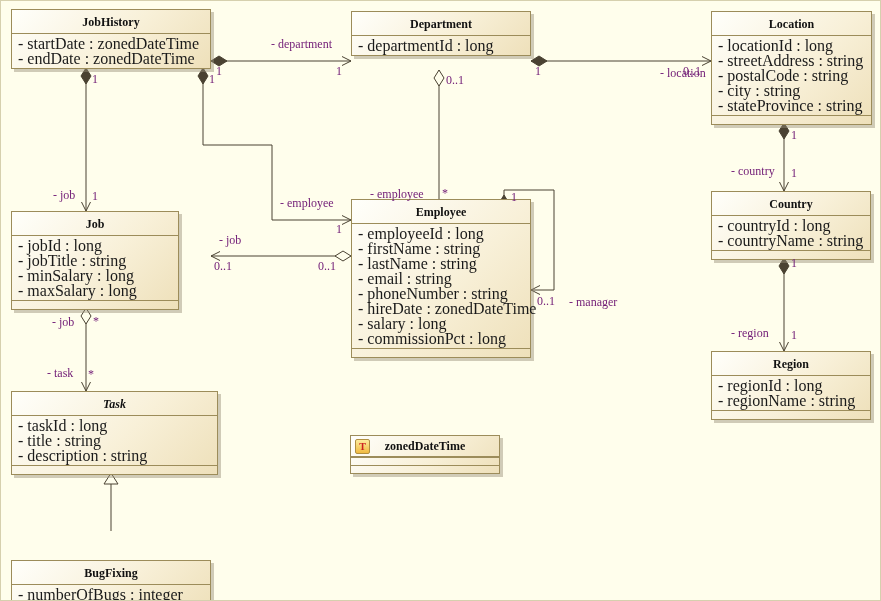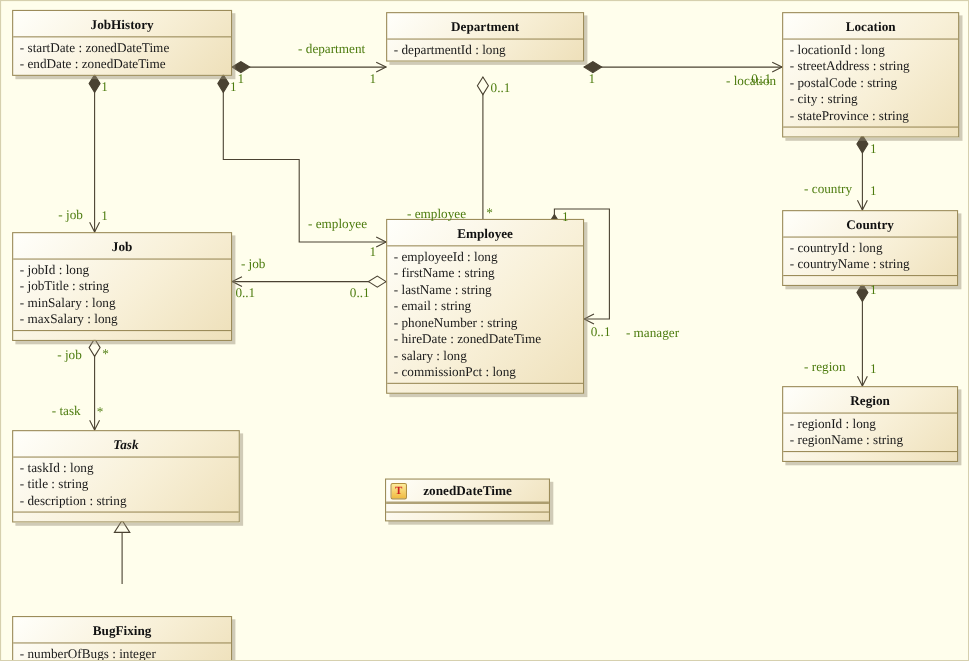--- a/index.html
+++ b/index.html
@@ -22,25 +22,25 @@
     color:#111;
   }
   .uml-title.italic{font-style:italic;}
   .datatype .uml-title{padding:2px 2px 2px;}
   .dt-icon{
     position:absolute;left:4px;top:3px;width:13px;height:13px;line-height:13px;
     font-size:10px;font-weight:bold;font-style:normal;color:#cc2020;text-align:center;
     background:linear-gradient(#fdeb9c,#f0ba40);border:1px solid #b08f40;border-radius:2px;
   }
   .uml-attrs{padding:2px 0 2px;}
-  .uml-attr{font-size:12px;line-height:15px;padding:0 6px;white-space:nowrap;}
+  .uml-attr{font-size:16px;line-height:15px;padding:0 6px;white-space:nowrap;}
   .uml-empty{height:8px;border-top:1px solid #9c8c5a;}
   .datatype .uml-empty{height:7px;}
   .edge-label{
-    position:absolute;font-size:12px;line-height:13px;color:#4d7c0f;white-space:nowrap;
+    position:absolute;font-size:12px;line-height:13px;color:#701a75;white-space:nowrap;
   }
 </style>
 </head>
 <body>
 
 <div id="canvas">
   <svg id="edge-layer" xmlns="http://www.w3.org/2000/svg">
       <g>
         <polyline points="210,60 350,60" fill="none" stroke="#4a4232" stroke-width="1"></polyline>
         <polygon points="210,60 218,65 226,60 218,55" fill="#4a4232" stroke="#4a4232"></polygon>
@@ -113,21 +113,21 @@
       <div class="uml-title"><span>Location</span></div>
       <div class="uml-attrs">
         <div class="uml-attr">- locationId : long</div>
         <div class="uml-attr">- streetAddress : string</div>
         <div class="uml-attr">- postalCode : string</div>
         <div class="uml-attr">- city : string</div>
         <div class="uml-attr">- stateProvince : string</div>
       </div>
       <div class="uml-empty"></div>
     </div>
-    <div class="uml-class" style="left: 10px; top: 210px; width: 200px;">
+    <div class="uml-class" style="left: 10px; top: 210px; width: 168px;">
       <div class="uml-title"><span>Job</span></div>
       <div class="uml-attrs">
         <div class="uml-attr">- jobId : long</div>
         <div class="uml-attr">- jobTitle : string</div>
         <div class="uml-attr">- minSalary : long</div>
         <div class="uml-attr">- maxSalary : long</div>
       </div>
       <div class="uml-empty"></div>
     </div>
     <div class="uml-class" style="left: 350px; top: 198px; width: 180px;">

